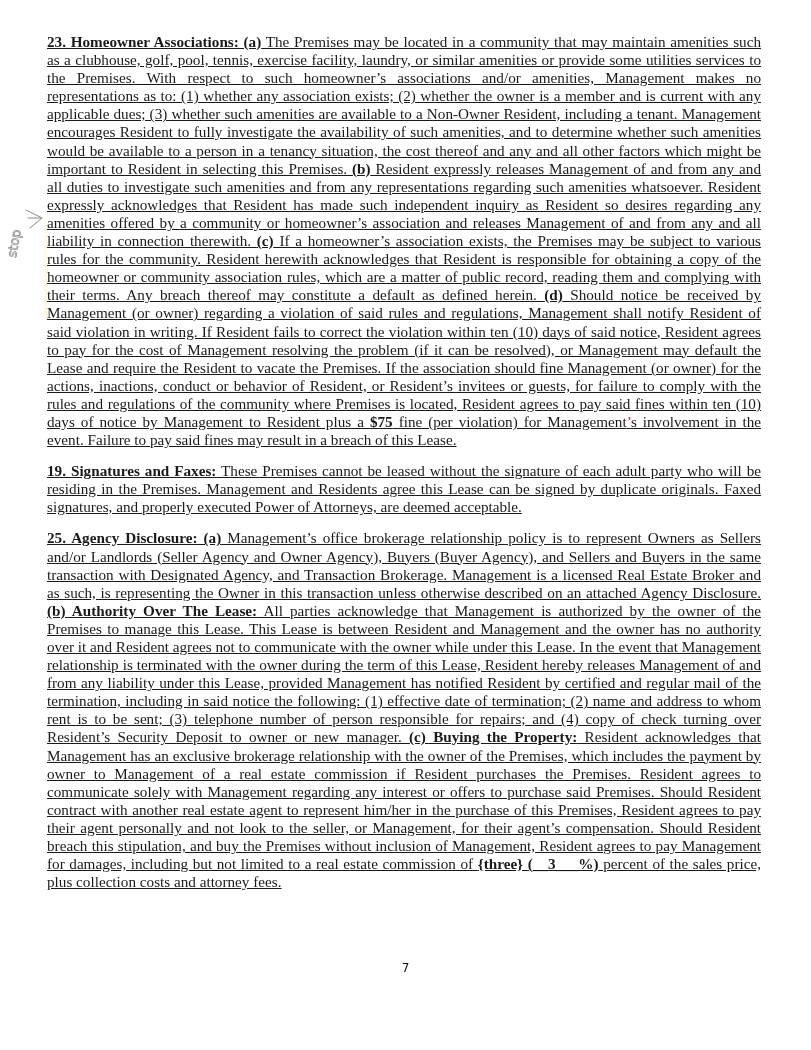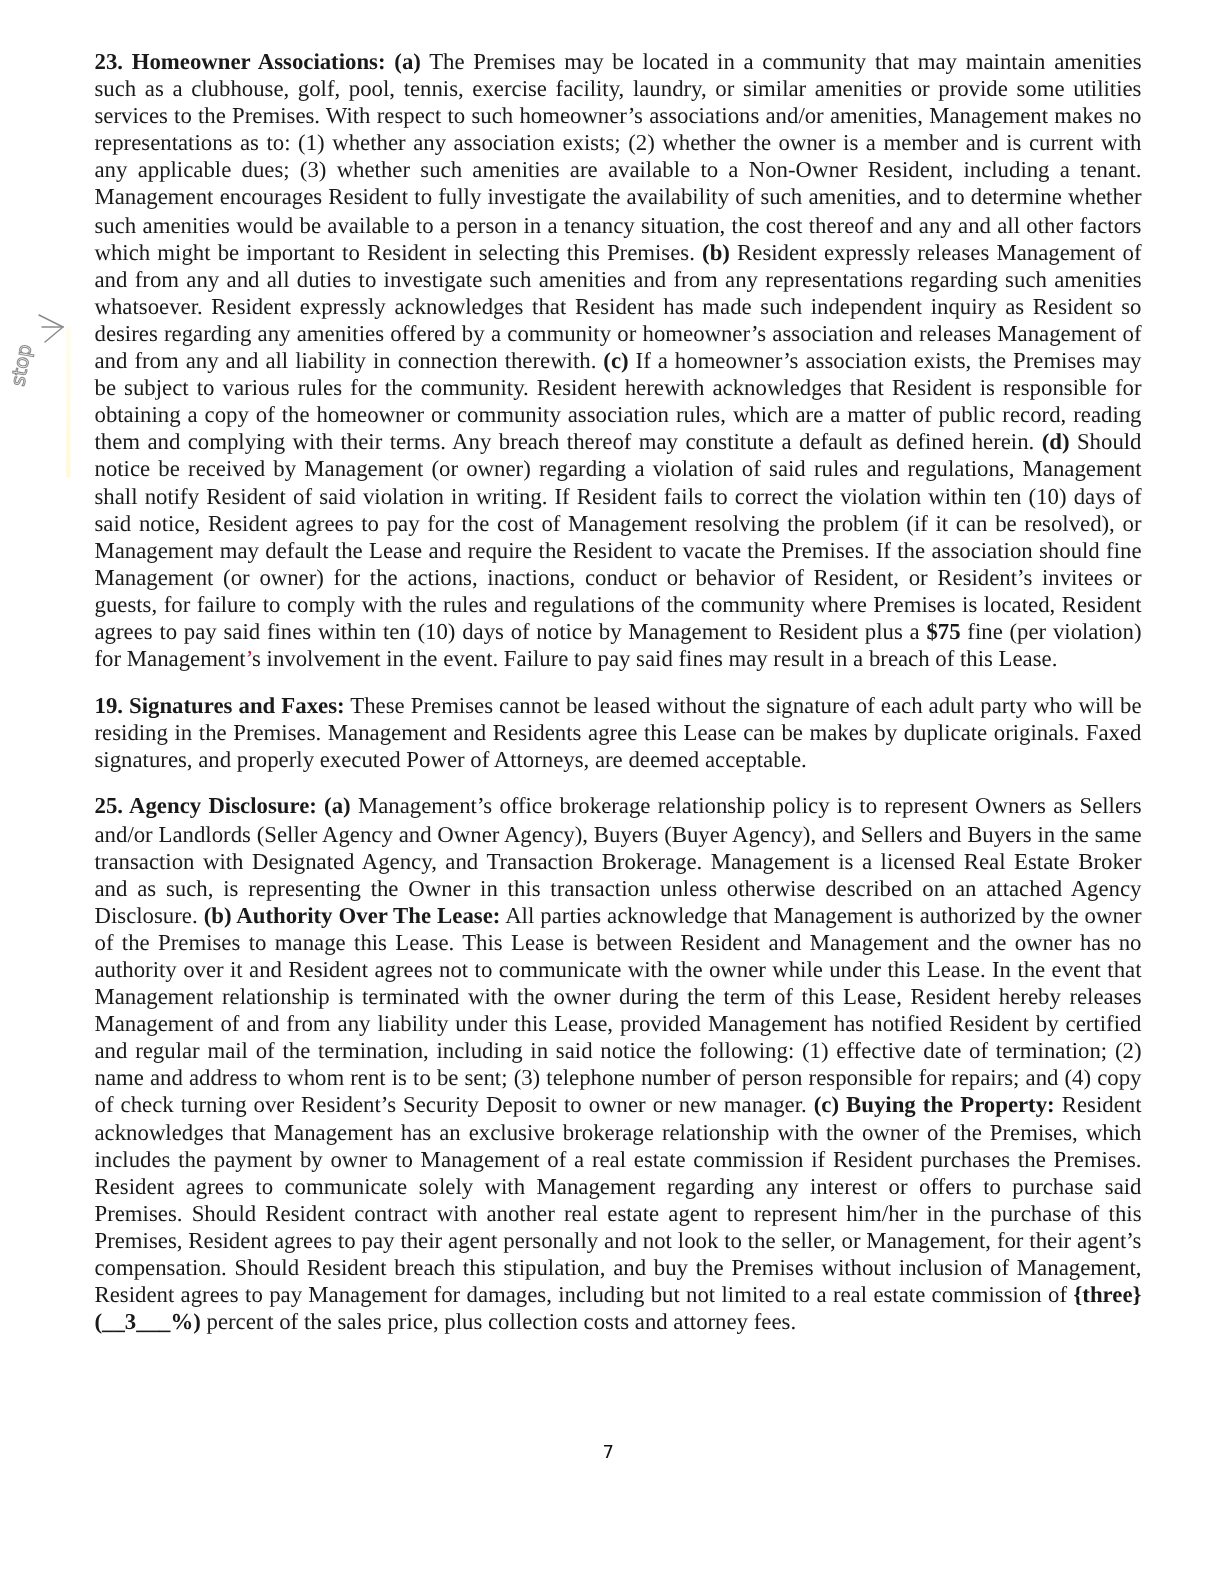--- a/index.html
+++ b/index.html
@@ -2,21 +2,21 @@
 <html><head>
 <meta charset="utf-8">
 <style>
   html, body { margin: 0; padding: 0; background: #ffffff; }
   body { width: 811px; height: 1050px; position: relative; overflow: hidden; }
   .page {
     position: absolute; left: 47px; top: 33px; width: 714px;
     font-family: "Liberation Serif", serif;
     font-size: 15.2px; line-height: 18.1px; color: #1a1a1a;
   }
-  .para { margin: 0 0 13px 16px; text-align: justify; text-align-last: left; }
+  .para { margin: 0 0 13px 0; text-align: justify; text-align-last: left; text-decoration: underline; }
   .para b { font-weight: bold; }
   .apos-red { color: #c0203a; }
   .page-number {
     position: absolute; left: 0; width: 811px; top: 961px; text-align: center;
     font-family: "DejaVu Sans", sans-serif; font-size: 12px; color: #111;
   }
   .annotation {
     position: absolute; left: 2px; top: 196px; width: 42px; height: 80px;
   }
   .annotation svg { width: 42px; height: 80px; }
@@ -39,17 +39,17 @@
       </g>
 
       <path d="M24 14 L40 22 L28 32"></path>
       <path d="M26 22 L40 22"></path>
     </g>
   </svg>
 </div>
 
 <div class="page">
   <p class="para"><b>23. Homeowner Associations: (a)</b><span> The Premises may be located in a community that may maintain amenities such as a clubhouse, golf, pool, tennis, exercise facility, laundry, or similar amenities or provide some utilities services to the Premises. With respect to such homeowner’s associations and/or amenities, Management makes no representations as to: (1) whether any association exists; (2) whether the owner is a member and is current with any applicable dues; (3) whether such amenities are available to a Non-Owner Resident, including a tenant. Management encourages Resident to fully investigate the availability of such amenities, and to determine whether such amenities would be available to a person in a tenancy situation, the cost thereof and any and all other factors which might be important to Resident in selecting this Premises. </span><b>(b)</b><span> Resident expressly releases Management of and from any and all duties to investigate such amenities and from any representations regarding such amenities whatsoever. Resident expressly acknowledges that Resident has made such independent inquiry as Resident so desires regarding any amenities offered by a community or homeowner’s association and releases Management of and from any and all liability in connection therewith. </span><b>(c)</b><span> If a homeowner’s association exists, the Premises may be subject to various rules for the community. Resident herewith acknowledges that Resident is responsible for obtaining a copy of the homeowner or community association rules, which are a matter of public record, reading them and complying with their terms. Any breach thereof may constitute a default as defined herein. </span><b>(d)</b><span> Should notice be received by Management (or owner) regarding a violation of said rules and regulations, Management shall notify Resident of said violation in writing. If Resident fails to correct the violation within ten (10) days of said notice, Resident agrees to pay for the cost of Management resolving the problem (if it can be resolved), or Management may default the Lease and require the Resident to vacate the Premises. If the association should fine Management (or owner) for the actions, inactions, conduct or behavior of Resident, or Resident’s invitees or guests, for failure to comply with the rules and regulations of the community where Premises is located, Resident agrees to pay said fines within ten (10) days of notice by Management to Resident plus a </span><b>$75</b><span> fine (per violation) for Management</span><span class="apos-red">’</span><span>s involvement in the event.   Failure to pay said fines may result in a breach of this Lease.</span></p>
-  <p class="para"><b>19. Signatures and Faxes:</b><span> These Premises cannot be leased without the signature of each adult party who will be residing in the Premises. Management and Residents agree this Lease can be makes by duplicate originals. Faxed signatures, and properly executed Power of Attorneys, are deemed acceptable.</span></p>
+  <p class="para"><b>19. Signatures and Faxes:</b><span> These Premises cannot be leased without the signature of each adult party who will be residing in the Premises. Management and Residents agree this Lease can be signed by duplicate originals. Faxed signatures, and properly executed Power of Attorneys, are deemed acceptable.</span></p>
   <p class="para"><b>25. Agency Disclosure: (a)</b><span> Management’s office brokerage relationship policy is to represent Owners as Sellers and/or Landlords (Seller Agency and Owner Agency), Buyers (Buyer Agency), and Sellers and Buyers in the same transaction with Designated Agency, and Transaction Brokerage.  Management is a licensed Real Estate Broker and as such, is representing the Owner in this transaction unless otherwise described on an attached Agency Disclosure.  </span><b>(b) Authority Over The Lease:</b><span> All parties acknowledge that Management is authorized by the owner of the Premises to manage this Lease. This Lease is between Resident and Management and the owner has no authority over it and Resident agrees not to communicate with the owner while under this Lease. In the event that Management relationship is terminated with the owner during the term of this Lease, Resident hereby releases Management of and from any liability under this Lease, provided Management has notified Resident by certified and regular mail of the termination, including in said notice the following: (1) effective date of termination; (2) name and address to whom rent is to be sent; (3) telephone number of person responsible for repairs; and (4) copy of check turning over Resident’s Security Deposit to owner or new manager. </span><b>(c) Buying the Property:</b><span>  Resident acknowledges that Management has an exclusive brokerage relationship with the owner of the Premises, which includes the payment by owner to Management of a real estate commission if Resident purchases the Premises. Resident agrees to communicate solely with Management regarding any interest or offers to purchase said Premises. Should Resident contract with another real estate agent to represent him/her in the purchase of this Premises, Resident agrees to pay their agent personally and not look to the seller, or Management, for their agent’s compensation. Should Resident breach this stipulation, and buy the Premises without inclusion of Management, Resident agrees to pay Management for damages, including but not limited to a real estate commission of </span><b>{three} (__3___%)</b><span> percent of the sales price, plus collection costs and attorney fees.</span></p>
 </div>
 
 <div class="page-number">7</div>
 
 </body></html>

